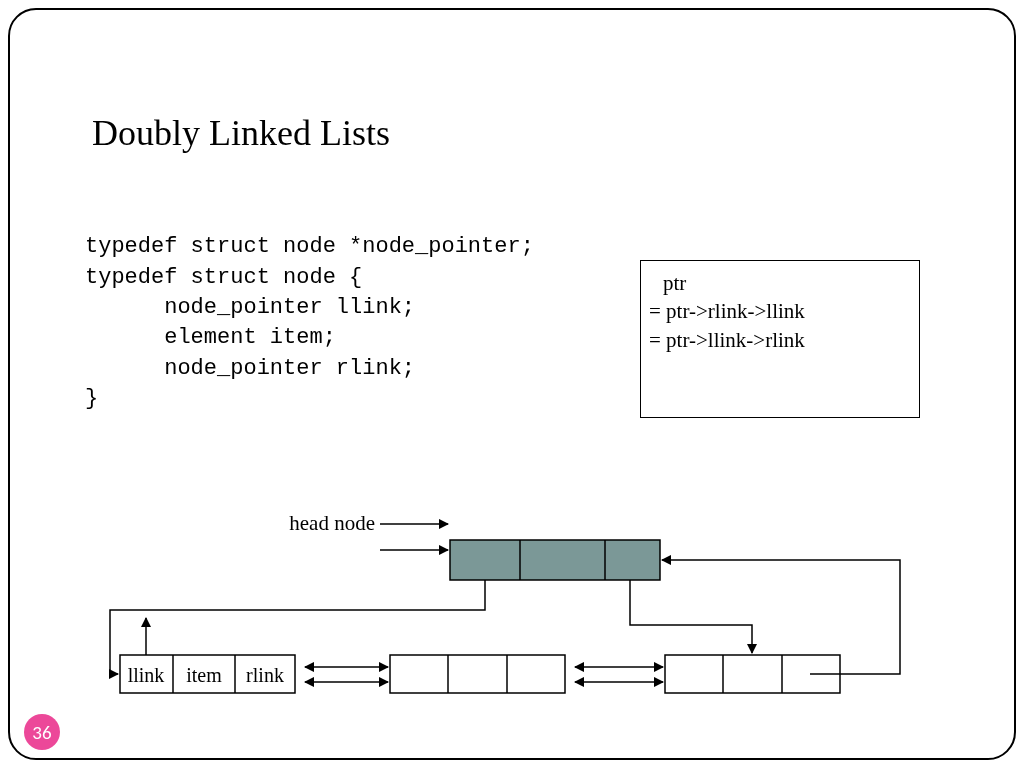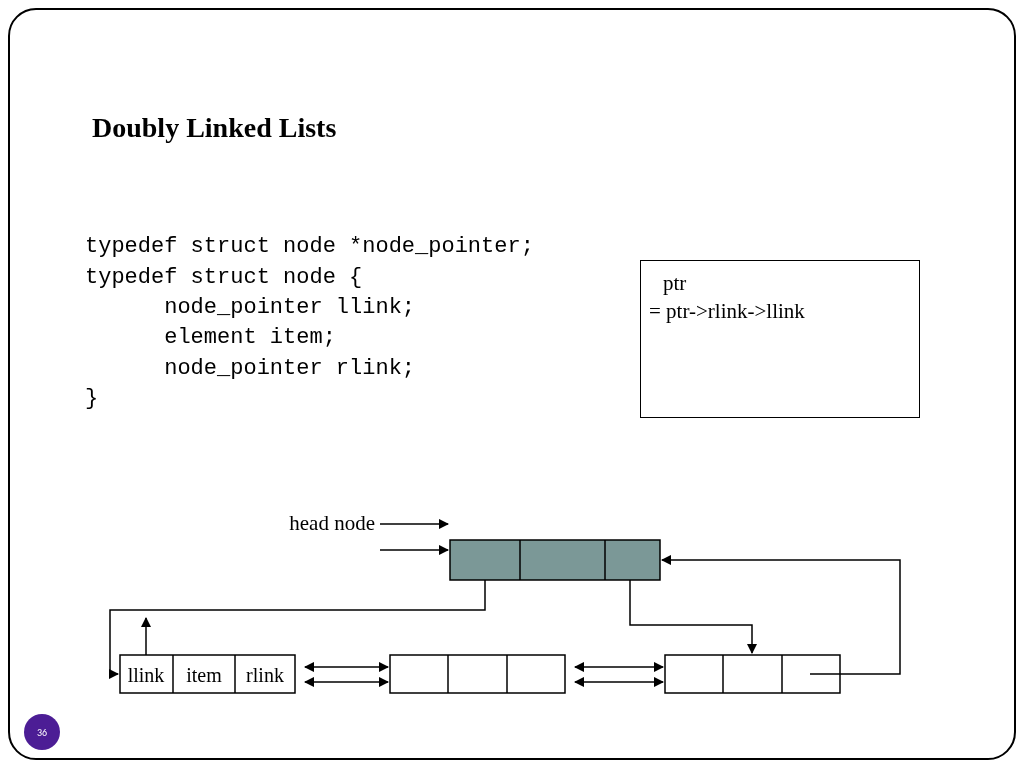--- a/index.html
+++ b/index.html
@@ -19,22 +19,22 @@
     width: 1008px;
     height: 752px;
     border: 2px solid #000;
     border-radius: 28px;
     box-sizing: border-box;
   }
   .title {
     position: absolute;
     left: 92px;
     top: 112px;
-    font-size: 28px;
-    font-weight: bold;
+    font-size: 36px;
+    font-weight: normal;
   }
   .code {
     position: absolute;
     left: 85px;
     top: 202px;
     font-family: "Courier New", monospace;
     font-size: 22px;
     line-height: 1.38;
     white-space: pre;
   }
@@ -62,23 +62,23 @@
     width: 900px;
     height: 220px;
   }
   .page-badge {
     position: absolute;
     left: 24px;
     bottom: 18px;
     width: 36px;
     height: 36px;
     border-radius: 50%;
-    background: #4c1d95;
+    background: #ec4899;
     color: #fff;
-    font-size: 10px;
+    font-size: 19px;
     display: flex;
     align-items: center;
     justify-content: center;
     font-family: Calibri, Arial, sans-serif;
   }
   svg line, svg rect, svg path {
     vector-effect: non-scaling-stroke;
   }
 </style>
 </head>
@@ -93,20 +93,21 @@
 <span>typedef struct node {</span>
 <span>      node_pointer llink;</span>
 <span>      element item;</span>
 <span>      node_pointer rlink;</span>
 <span>}</span>
 </div>
 
 <div class="note-box">
   <div class="note-line note-indent">ptr</div>
   <div class="note-line">= ptr-&gt;rlink-&gt;llink</div>
+  <div class="note-line">= ptr-&gt;llink-&gt;rlink</div>
 </div>
 
 <svg class="diagram" viewBox="0 0 900 220">
   <defs>
     <marker id="arrow" viewBox="0 0 10 10" refX="9" refY="5" markerWidth="7" markerHeight="7" orient="auto-start-reverse">
       <path d="M 0 0 L 10 5 L 0 10 z" fill="#000"></path>
     </marker>
   </defs>
 
   <rect x="390" y="30" width="210" height="40" fill="#7b9897" stroke="#000" stroke-width="1.5"></rect>

